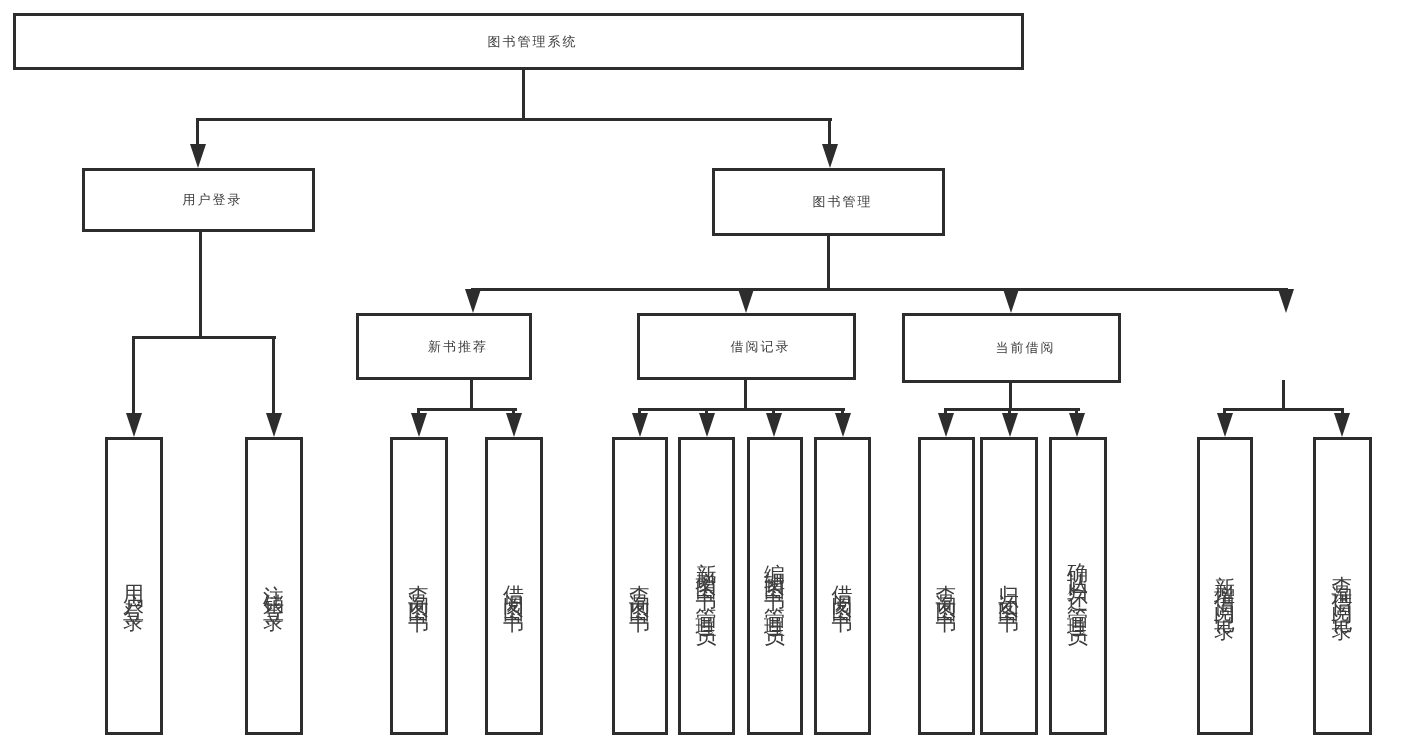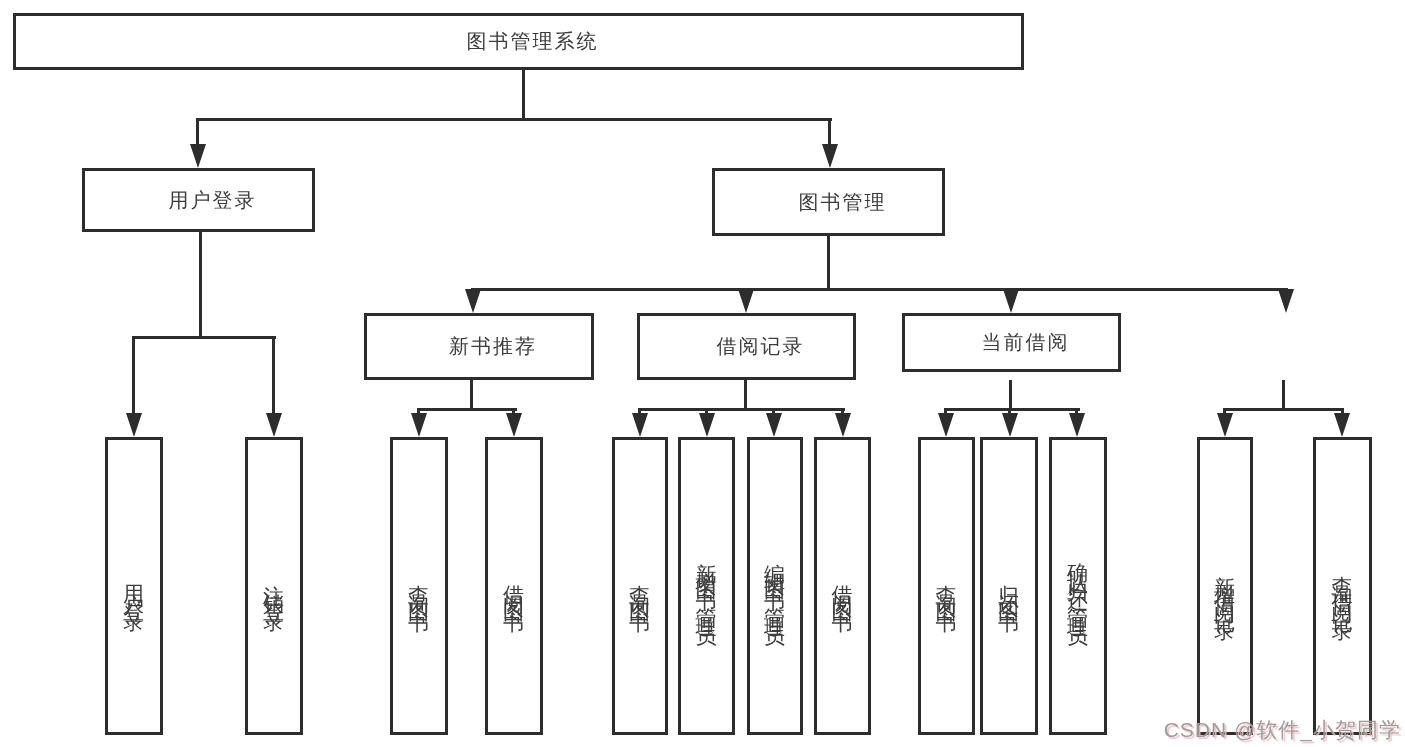--- a/index.html
+++ b/index.html
@@ -3,21 +3,21 @@
 <meta charset="utf-8">
 <style>
   html,body{margin:0;padding:0;background:#ffffff;}
   #canvas{
     position:relative;width:1405px;height:747px;background:#ffffff;overflow:hidden;
     font-family:"Liberation Sans","DejaVu Sans",sans-serif;color:#3c3c3c;
   }
   .node{
     position:absolute;box-sizing:border-box;background:#ffffff;
     border:3px solid #2d2d2d;display:flex;align-items:center;justify-content:center;
-    font-size:20px;letter-spacing:2px;color:#3c3c3c;z-index:2;padding-left:28px;
+    font-size:13px;letter-spacing:2px;color:#3c3c3c;z-index:2;padding-left:28px;
   }
   .node.v{
     writing-mode:vertical-rl;text-orientation:mixed;
     letter-spacing:9px;font-size:21px;line-height:1;
     padding:6px 0;
   }
   .hl{position:absolute;height:3px;background:#2d2d2d;z-index:1;}
   .vl{position:absolute;width:3px;background:#2d2d2d;z-index:1;}
   .ar{position:absolute;width:0;height:0;z-index:1;
       border-left:8px solid transparent;border-right:8px solid transparent;
@@ -38,29 +38,29 @@
   </div>
 
   <div class="node" style="left:82px;top:168px;width:233px;height:64px">
     <span>用户登录</span>
   </div>
 
   <div class="node" style="left:712px;top:168px;width:233px;height:68px">
     <span>图书管理</span>
   </div>
 
-  <div class="node" style="left:364px;top:313px;width:230px;height:67px">
+  <div class="node" style="left:356px;top:313px;width:176px;height:67px">
     <span>新书推荐</span>
   </div>
 
   <div class="node" style="left:637px;top:313px;width:219px;height:67px">
     <span>借阅记录</span>
   </div>
 
-  <div class="node" style="left:902px;top:313px;width:219px;height:59px">
+  <div class="node" style="left:902px;top:313px;width:219px;height:70px">
     <span>当前借阅</span>
   </div>
 
 
   <div class="node v" style="left:105px;top:437px;width:58px;height:298px">
     <span>用户登录</span>
   </div>
   <div class="node v" style="left:245px;top:437px;width:58px;height:298px">
     <span>注销登录</span>
   </div>
@@ -150,15 +150,14 @@
   <div class="vl" style="left:1075px;top:408px;height:13px"></div>
   <div class="ar" style="left:1069px;top:413px"></div>
 
   <div class="vl" style="left:1282px;top:380px;height:31px"></div>
   <div class="hl" style="left:1223px;top:408px;width:121px"></div>
   <div class="vl" style="left:1223px;top:408px;height:13px"></div>
   <div class="ar" style="left:1217px;top:413px"></div>
   <div class="vl" style="left:1341px;top:408px;height:13px"></div>
   <div class="ar" style="left:1334px;top:413px"></div>
 
-  <div class="watermark">CSDN @软件_小贺同学</div>
 
 </div>
 
 </body></html>

